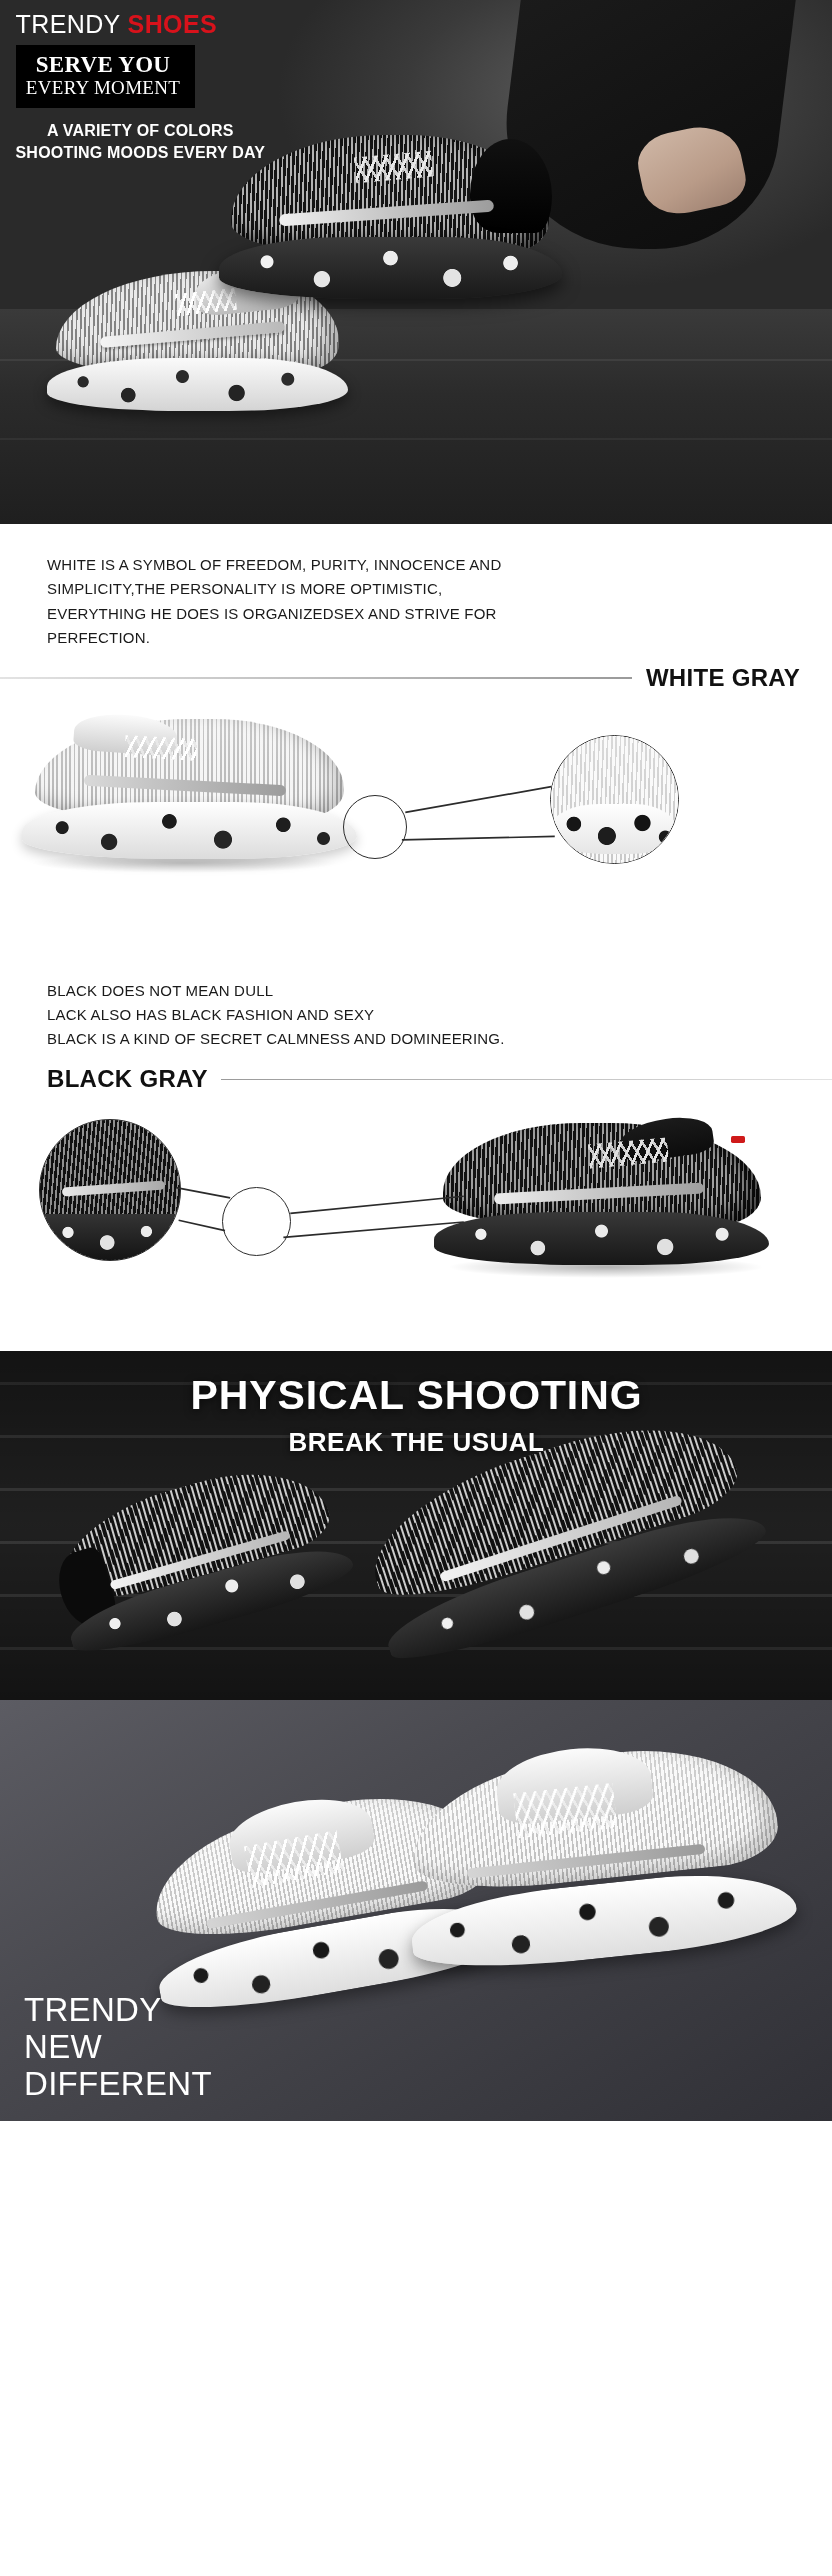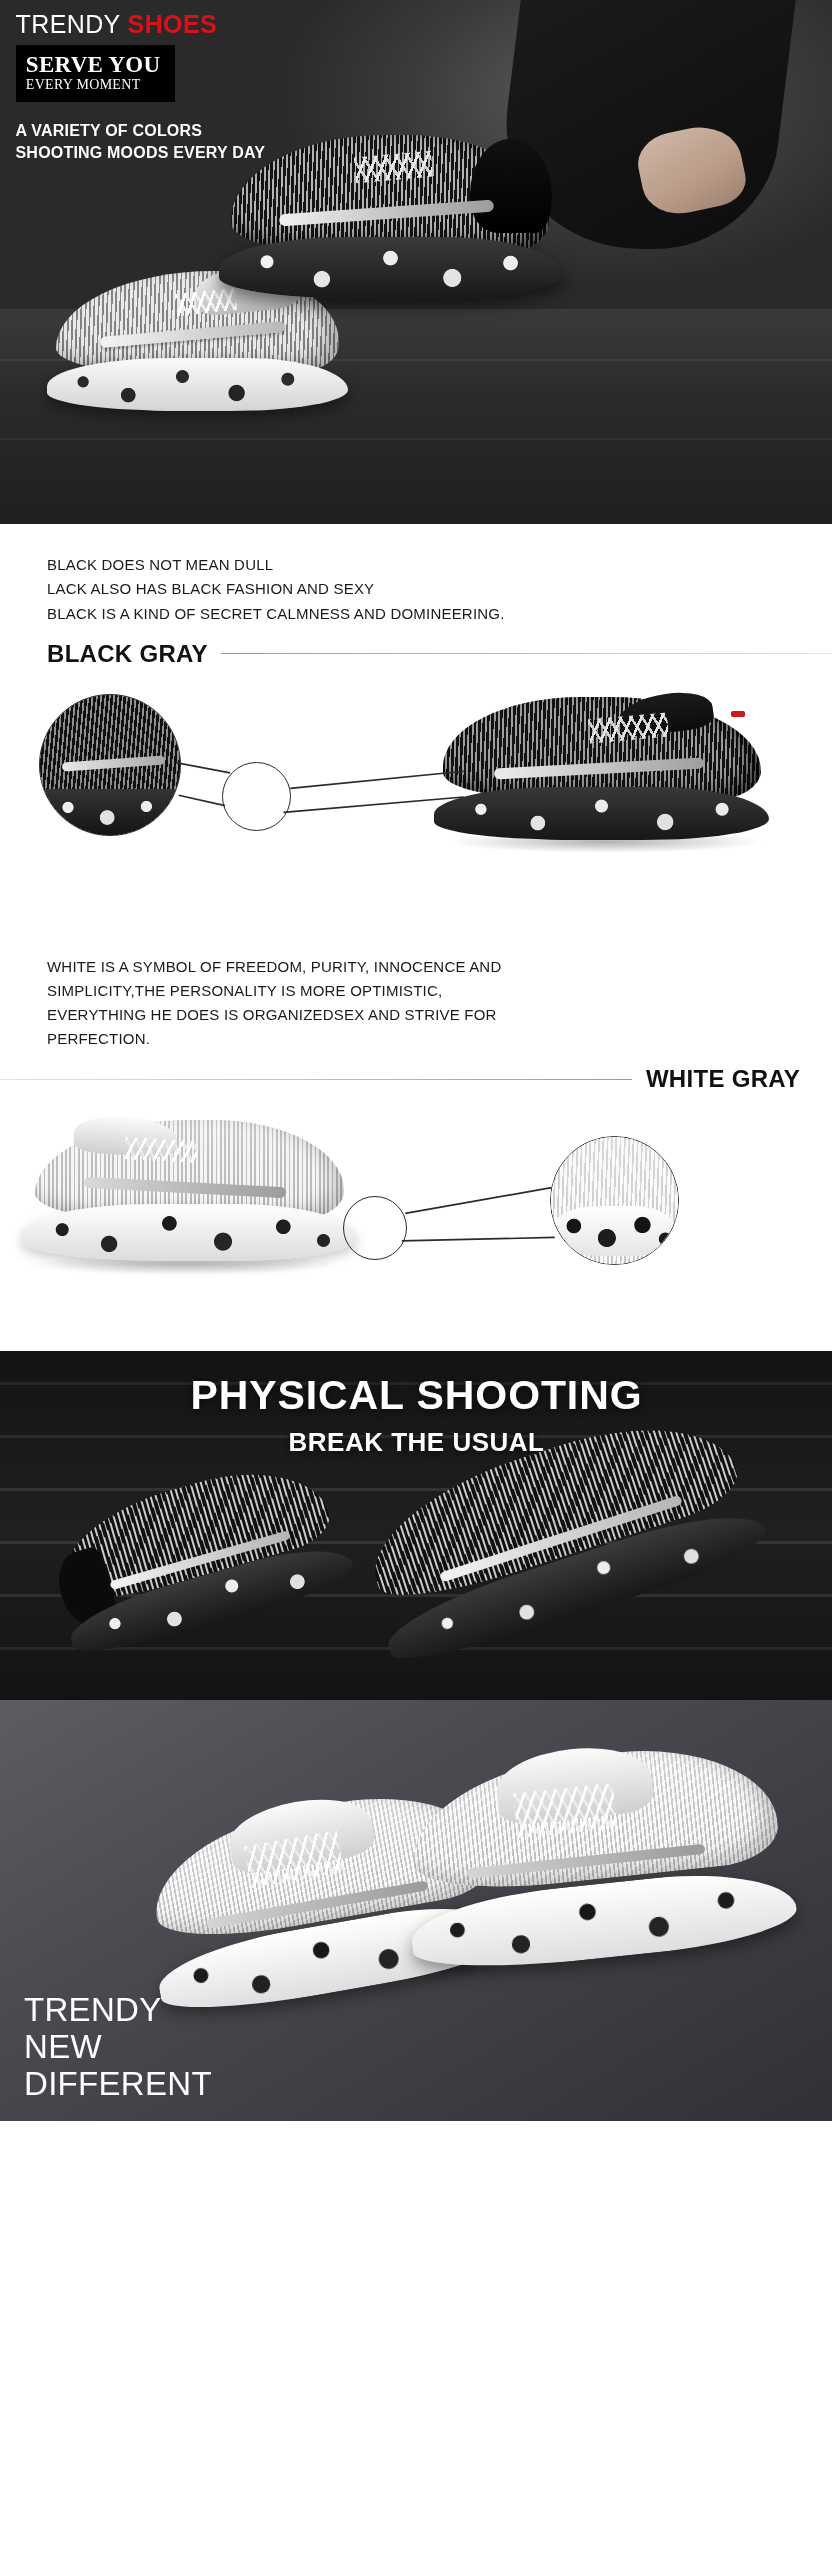--- a/index.html
+++ b/index.html
@@ -16,20 +16,21 @@
 
   
   .hero {
     position:relative;
     width:833px;
     height:524px;
     background:
       radial-gradient(ellipse 429px 258px at 72% 18%, #5d5d5d 0%, #3a3a3a 45%, #2a2a2a 75%),
       linear-gradient(160deg,#4a4a4a 0%,#3b3b3b 30%,#2e2e2e 60%,#242424 100%);
     overflow:hidden;
+    text-align:center;
   }
   .hero .floor {
     position:absolute; left:0; right:0; bottom:0; height:215px;
     background:linear-gradient(180deg,#3a3a3a 0%,#2b2b2b 40%,#1f1f1f 100%);
   }
   .hero .floor:before{
     content:""; position:absolute; left:0; right:0; top:50px; height:1.7px;
     background:rgba(255,255,255,.07);
   }
   .hero .floor:after{
@@ -51,21 +52,21 @@
 
   .brandbar { position:absolute; left:15.5px; top:12px; z-index:6; }
   .brandbar .brand-line { font-size:25px; letter-spacing:0.4px; font-weight:400; line-height:1; }
   .brandbar .brand-line .t { color:#ffffff; }
   .brandbar .brand-line .s { color:#d8121b; font-weight:700; }
   .hero-banner {
     position:absolute; left:15.5px; top:45px; z-index:6;
     background:#000; padding:7.7px 14.6px 8.6px 10.3px;font-family:Liberation Serif, serif;
   }
   .hero-banner .l1 { color:#fff; font-size:23px; font-weight:700; line-height:1.05; letter-spacing:0.3px; }
-  .hero-banner .l2 { color:#fff; font-size:14px; font-weight:400; line-height:1.2; letter-spacing:0.3px; }
+  .hero-banner .l2 { color:#fff; font-size:19px; font-weight:400; line-height:1.2; letter-spacing:0.3px; }
   .hero-sub { position:absolute; left:15.5px; top:120px; z-index:6; color:#ffffff; }
   .hero-sub div { font-size:16px; font-weight:700; line-height:1.35; letter-spacing:0.2px; }
 
   
   .shoe { position:absolute; }
 
   
   .hero-shoe-left { left:47px; top:262px; width:301px; height:163px; z-index:4; }
   .hero-shoe-left .upper {
     position:absolute; left:8.6px; top:8.6px; width:283px; height:103px;
@@ -420,20 +421,55 @@
       <div class="stripe"></div>
       <div class="sole"></div>
     </div>
 
     <div class="shoe hero-shoe-left">
       <div class="upper"></div>
       <div class="collar"></div>
       <div class="laces"></div>
       <div class="stripe"></div>
       <div class="sole"></div>
+    </div>
+  </section>
+
+  <section class="sec-desc">
+    <div class="desc-block blk1">
+      <div class="desc-line">WHITE IS A SYMBOL OF FREEDOM, PURITY, INNOCENCE AND</div>
+      <div class="desc-line">SIMPLICITY,THE PERSONALITY IS MORE OPTIMISTIC,</div>
+      <div class="desc-line">EVERYTHING HE DOES IS ORGANIZEDSEX AND STRIVE FOR</div>
+      <div class="desc-line">PERFECTION.</div>
+    </div>
+    <div class="title-row right">
+      <div class="rule left"></div>
+      <div class="big-title">WHITE GRAY</div>
+    </div>
+
+    <div class="showcase">
+      <div class="wg-shadow"></div>
+
+      <div class="wg-shoe">
+        <div class="upper"></div>
+        <div class="collar"></div>
+        <div class="laces"></div>
+        <div class="stripe"></div>
+        <div class="sole"></div>
+      </div>
+
+      <div class="zoom-circle wg-zoom">
+        <div class="inner"></div>
+        <div class="zsole"></div>
+      </div>
+      <div class="wg-small-ring"></div>
+      <svg width="833" height="258" style="position:absolute;left:0;top:0;pointer-events:none" viewBox="0 0 970 300">
+        <line x1="472" y1="140" x2="642" y2="110" stroke="#2b2b2b" stroke-width="2"></line>
+        <line x1="468" y1="172" x2="646" y2="168" stroke="#2b2b2b" stroke-width="2"></line>
+      </svg>
     </div>
   </section>
 
   <section class="sec-desc">
     <div class="desc-block blk1">
       <div class="desc-line">BLACK DOES NOT MEAN DULL</div>
       <div class="desc-line">LACK ALSO HAS BLACK FASHION AND SEXY</div>
       <div class="desc-line">BLACK IS A KIND OF SECRET CALMNESS AND DOMINEERING.</div>
     </div>
     <div class="title-row">
@@ -461,55 +497,20 @@
       <div class="bg-small-ring"></div>
       <svg class="leader-svg" width="833" height="258" style="position:absolute;left:0;top:0;pointer-events:none" viewBox="0 0 970 300">
         <line x1="208" y1="148" x2="262" y2="160" stroke="#2b2b2b" stroke-width="2"></line>
         <line x1="205" y1="110" x2="268" y2="122" stroke="#2b2b2b" stroke-width="2"></line>
         <line x1="338" y1="140" x2="540" y2="120" stroke="#2b2b2b" stroke-width="2"></line>
         <line x1="330" y1="168" x2="540" y2="150" stroke="#2b2b2b" stroke-width="2"></line>
       </svg>
     </div>
   </section>
 
-  <section class="sec-desc">
-    <div class="desc-block blk1">
-      <div class="desc-line">WHITE IS A SYMBOL OF FREEDOM, PURITY, INNOCENCE AND</div>
-      <div class="desc-line">SIMPLICITY,THE PERSONALITY IS MORE OPTIMISTIC,</div>
-      <div class="desc-line">EVERYTHING HE DOES IS ORGANIZEDSEX AND STRIVE FOR</div>
-      <div class="desc-line">PERFECTION.</div>
-    </div>
-    <div class="title-row right">
-      <div class="rule left"></div>
-      <div class="big-title">WHITE GRAY</div>
-    </div>
-
-    <div class="showcase">
-      <div class="wg-shadow"></div>
-
-      <div class="wg-shoe">
-        <div class="upper"></div>
-        <div class="collar"></div>
-        <div class="laces"></div>
-        <div class="stripe"></div>
-        <div class="sole"></div>
-      </div>
-
-      <div class="zoom-circle wg-zoom">
-        <div class="inner"></div>
-        <div class="zsole"></div>
-      </div>
-      <div class="wg-small-ring"></div>
-      <svg width="833" height="258" style="position:absolute;left:0;top:0;pointer-events:none" viewBox="0 0 970 300">
-        <line x1="472" y1="140" x2="642" y2="110" stroke="#2b2b2b" stroke-width="2"></line>
-        <line x1="468" y1="172" x2="646" y2="168" stroke="#2b2b2b" stroke-width="2"></line>
-      </svg>
-    </div>
-  </section>
-
   <section class="shooting">
     <div class="cap">
       <div class="l1">PHYSICAL SHOOTING</div>
       <div class="l2">BREAK THE USUAL</div>
     </div>
     <div class="shoot-shoe-a">
       <div class="ps-upper"></div>
       <div class="ps-heel"></div>
       <div class="ps-stripe"></div>
       <div class="ps-sole"></div>

